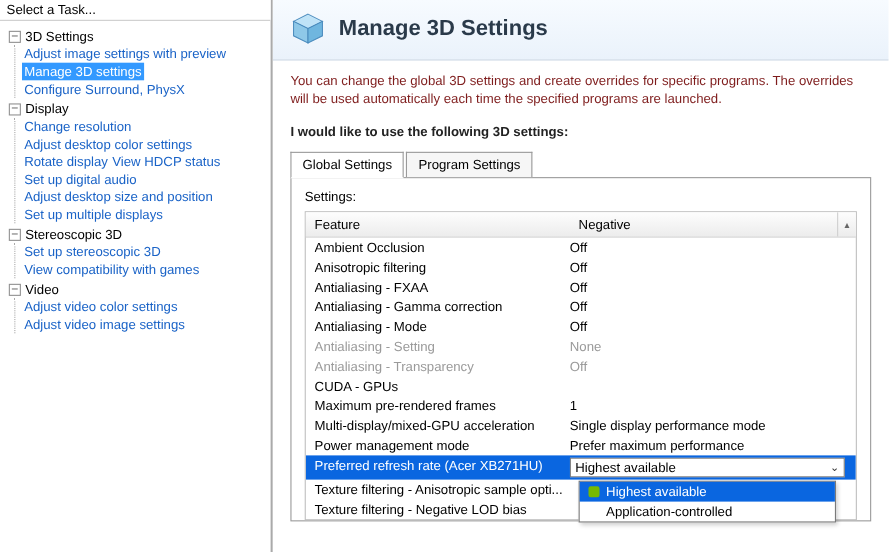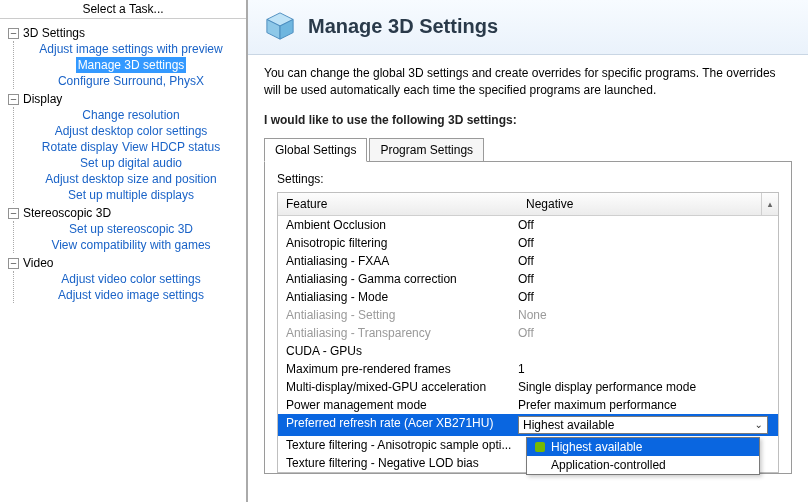--- a/index.html
+++ b/index.html
@@ -1,32 +1,32 @@
 <!DOCTYPE html>
 <html><head>
 <meta charset="utf-8">
 <style>
 * { box-sizing: border-box; margin: 0; padding: 0; font-family: "Segoe UI", Tahoma, sans-serif; font-size: 12px; }
 body { width: 808px; height: 502px; overflow: hidden; display: flex; background: #fff; color: #000; }
-.sidebar { width: 248px; height: 100%; border-right: 2px solid #aaa; display: flex; flex-direction: column; text-align: center; }
+.sidebar { width: 248px; height: 100%; border-right: 2px solid #aaa; display: flex; flex-direction: column; }
 .sidebar-header { padding: 2px 6px; background: #fff; border-bottom: 1px solid #ccc; }
 .tree { padding: 6px 4px 4px 8px; overflow: auto; }
 .tree-group { margin-bottom: 2px; }
 .tree-row { display: flex; align-items: center; padding: 1px 0; white-space: nowrap; cursor: default; }
 .tree-minus { width: 11px; height: 11px; border: 1px solid #919191; display: inline-flex; align-items: center; justify-content: center; margin-right: 4px; font-size: 11px; line-height: 9px; background: #fff; color: #555; }
 .tree-label { color: #000; }
 .tree-children { margin-left: 18px; }
 .tree-link { color: #1a63c7; cursor: pointer; padding: 1px 2px; display: inline-block; white-space: nowrap; }
 .tree-link.selected { background: #3399ff; color: #fff; }
 .dotted { border-left: 1px dotted #aaa; padding-left: 6px; margin-left: 5px; }
 .main { flex: 1; height: 100%; display: flex; flex-direction: column; background: #fff; overflow: hidden; }
 .titlebar { display: flex; align-items: center; padding: 8px 14px 10px 14px; border-bottom: 1px solid #c9d6e4; background: linear-gradient(#f7fbff,#eaf2fb); }
 .title-icon { width: 36px; height: 36px; margin-right: 10px; display: flex; align-items: center; justify-content: center; }
 .title-text { font-size: 20px; font-weight: bold; color: #2a3a4a; }
-.desc { padding: 10px 16px 14px 16px; color: #000000; line-height: 1.4; }
+.desc { padding: 10px 16px 14px 16px; color: #7f1d1d; line-height: 1.4; }
 .section-label { padding: 0 16px 10px 16px; font-weight: bold; color: #222; }
 .tabs-wrap { margin: 0 16px; }
 .tabs { display: flex; align-items: center; }
 .tab { border: 1px solid #9a9a9a; border-bottom: none; padding: 4px 10px; background: #f6f6f6; margin-right: 2px; position: relative; top: 1px; }
 .tab.active { background: #fff; border-bottom: 1px solid #fff; }
 .tab-panel { border: 1px solid #9a9a9a; padding: 10px 12px 0 12px; }
 .settings-label { margin-bottom: 6px; }
 .grid { border: 1px solid #bfbfbf; position: relative; }
 .grid-head { display: flex; background: linear-gradient(#fdfdfd,#ececec); border-bottom: 1px solid #cfcfcf; justify-content: space-between; }
 .grid-head > div { padding: 4px 8px; }

